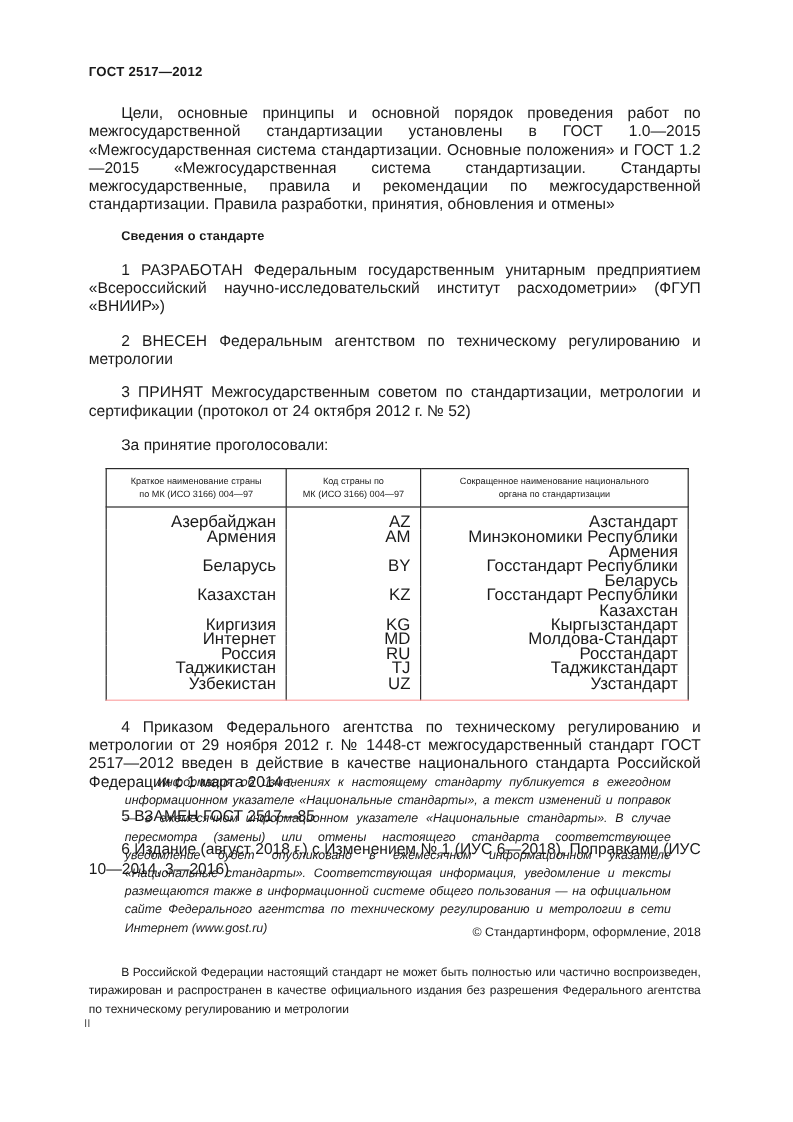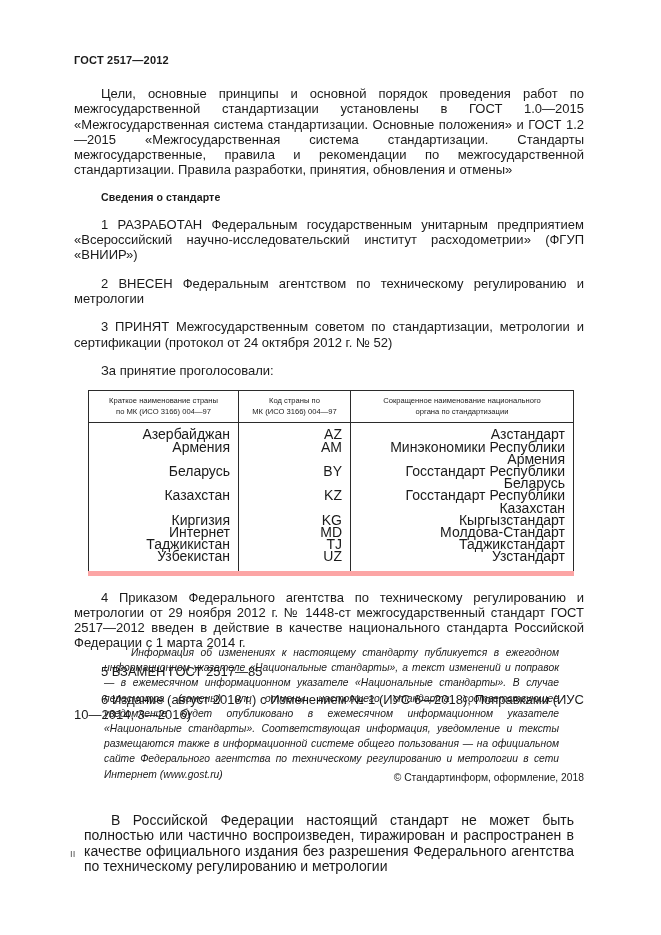--- a/index.html
+++ b/index.html
@@ -88,21 +88,21 @@
     padding: 5px 4px 5px 4px;
   }
   table.country-table tbody tr td {
     font-size: 14px;
     line-height: 12.2px;
     padding: 0 8px;
     text-align: right;
   }
   table.country-table tbody tr.first td { padding-top: 5px; }
   table.country-table tbody tr.last td { padding-bottom: 8px;
-    border-bottom: 5px solid #fca5a5; }
+    border-bottom: 1px solid #fca5a5; }
   td.col-code { text-align: center; }
   .col-w1 { width: 150px; }
   .col-w2 { width: 112px; }
   .col-w3 { width: 223px; }
   
   p.notice {
     font-size: 10.3px;
     line-height: 15.2px;
     font-style: italic;
     text-align: justify;
@@ -124,25 +124,25 @@
     padding-left: 44px;
   }
   
   .final-wrap {
     position: absolute;
     left: 74px;
     top: 803px;
     width: 510px;
   }
   p.final {
-    font-size: 14px;
+    font-size: 10px;
     line-height: 15.3px;
     text-align: justify;
     text-indent: 27px;
-    margin: 10px;
+    margin: 0;
   }
   
   .folio {
     position: absolute;
     left: 70px;
     top: 848px;
     font-size: 9.5px;
     color: #555;
     text-align: center;
   }
@@ -216,20 +216,25 @@
           <td>Киргизия</td>
           <td class="col-code">KG</td>
           <td>Кыргызстандарт</td>
         </tr>
         <tr>
           <td>Интернет</td>
           <td class="col-code">MD</td>
           <td>Молдова-Стандарт</td>
         </tr>
         <tr>
+          <td>Россия</td>
+          <td class="col-code">RU</td>
+          <td>Росстандарт</td>
+        </tr>
+        <tr>
           <td>Таджикистан</td>
           <td class="col-code">TJ</td>
           <td>Таджикстандарт</td>
         </tr>
         <tr class="last">
           <td>Узбекистан</td>
           <td class="col-code">UZ</td>
           <td>Узстандарт</td>
         </tr>
       </tbody>

